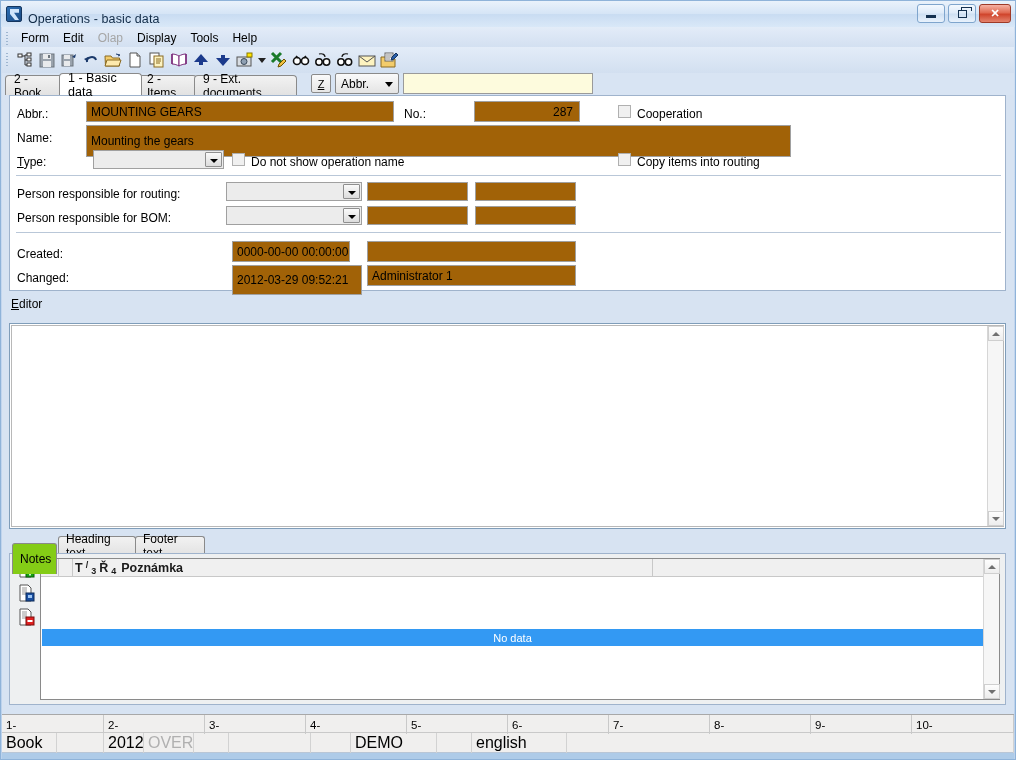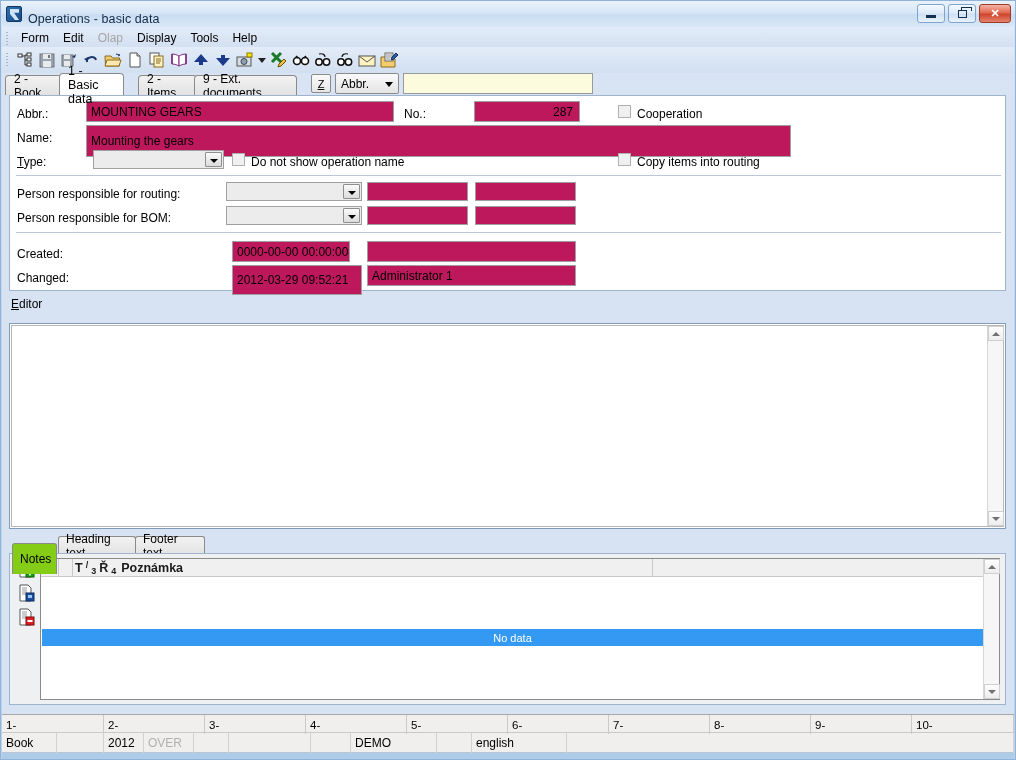--- a/index.html
+++ b/index.html
@@ -127,21 +127,21 @@
   
   #basic-panel{
     position:absolute; left:7px; top:0px; width:997px; height:196px;
     background:#fff; border:1px solid #9fb3cc;
   }
   .sect-div{ position:absolute; left:6px; width:985px; height:1px; background:#b9c7d8; }
 
   .lbl{ position:absolute; font-size:12px; color:#000; white-space:nowrap;}
   .lbl u{ text-decoration:underline; }
   .fld{
-    position:absolute; background:#be185d; border:1px solid #a0a0a0;
+    position:absolute; background:#a16207; border:1px solid #a0a0a0;
     font-size:12px; color:#000; display:flex; align-items:center;
     padding:0 4px; overflow:hidden; white-space:nowrap;
   }
   .fld.num{ justify-content:flex-end; padding-right:6px;}
   .combo{
     position:absolute; background:#ececec; border:1px solid #a0a0a0; height:19px;
   }
   .combo .btn{
     position:absolute; right:1px; top:1px; width:17px; height:15px;
     border:1px solid #8f8f8f; border-radius:1px;
@@ -219,21 +219,21 @@
   }
 
   
   #statusbar{ position:absolute; left:1px; top:713px; width:1012px; height:45px; background:#f0efee;}
   #sb-row1{ position:absolute; left:0; top:0; width:1012px; height:19px;
             border-top:1px solid #a8a8a8; border-bottom:1px solid #c9c9c9;}
   #sb-row2{ position:absolute; left:0; top:19px; width:1012px; height:20px; border-bottom:1px solid #b9c6d6;}
   .sb-cell{ position:absolute; top:0; height:19px; display:flex; align-items:center;
             padding-left:4px; font-size:11.5px; border-right:1px solid #c9c9c9;}
   .sb2-cell{ position:absolute; top:0; height:20px; display:flex; align-items:center;
-             padding-left:4px; font-size:12px; border-right:1px solid #d2d2d2;}
+             padding-left:4px; font-size:16px; border-right:1px solid #d2d2d2;}
   .sb2-cell.dim{ color:#b0b0b0; }
   #sb-bottom{ position:absolute; left:0; top:39px; width:1012px; height:6px; background:#aecbe8;}
 </style>
 </head>
 <body>
 
 <div id="window">
 
   <div id="titlebar">
     <div id="app-icon"></div>
@@ -401,21 +401,21 @@
       <path d="M1 6 h6 l1 2 h7 v8 h-14 z" fill="#f3cc6b" stroke="#8a6a22"></path>
       <rect x="5" y="2" width="8" height="8" fill="#fff" stroke="#666"></rect>
       <path d="M6 4 h6 M6 6 h6 M6 8 h4" stroke="#888"></path>
       <path d="M12 6 l4-4 2 2 -4 4 -3 1 z" fill="#2a5fa8" stroke="#16345e"></path>
         </svg>
       </div>
   </div>
 
   <div id="tabstrip">
     <div class="tab" style="left:3px;width:58px">2 - Book</div>
-    <div class="tab active" style="left:57px;width:65px">1 - Basic data</div>
+    <div class="tab active" style="left:57px;width:83px">1 - Basic data</div>
     <div class="tab" style="left:136px;width:59px">2 - Items</div>
     <div class="tab" style="left:192px;width:103px">9 - Ext. documents</div>
   </div>
   <div id="zbtn">
       <span>Z</span>
     </div>
   <div id="abbr-combo">
     <span>Abbr.</span>
     <span class="arrow"></span>
   </div>

